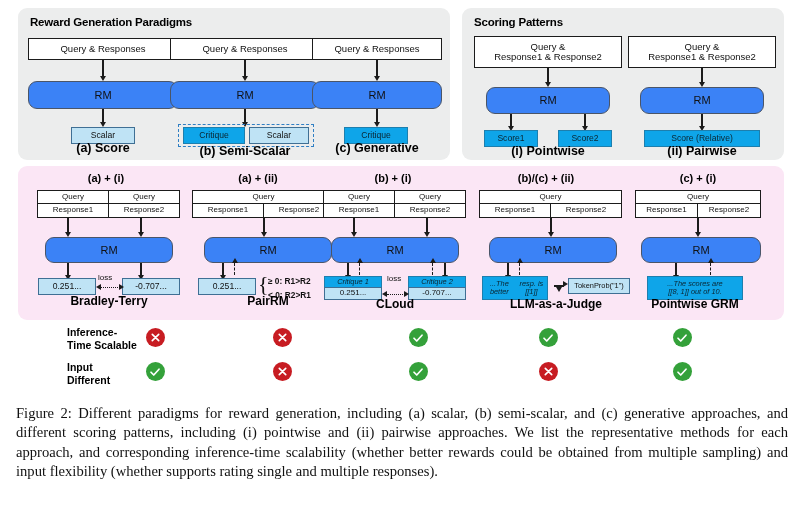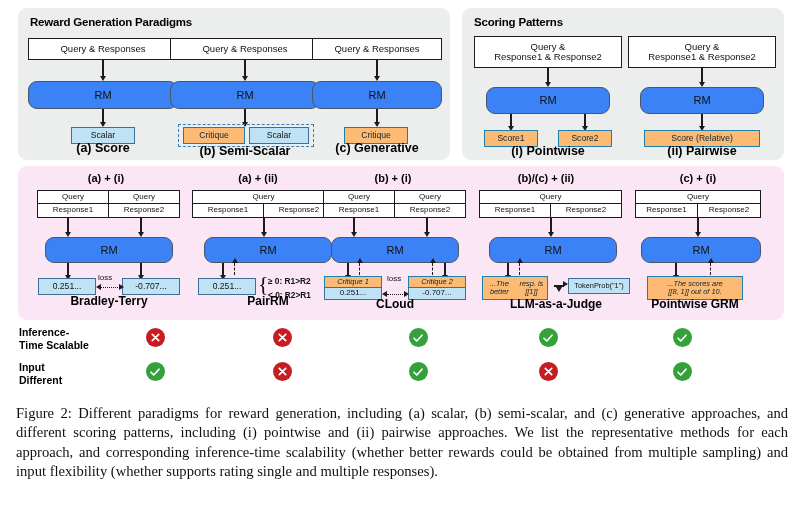--- a/index.html
+++ b/index.html
@@ -25,21 +25,21 @@
   }
 
   
   .box{position:absolute;box-sizing:border-box;display:flex;
        align-items:center;justify-content:center;text-align:center;
        line-height:1.1;}
   .io{background:#ffffff;border:1.3px solid #1b1b1b;font-size:9.5px;color:#111;}
   .rm{background:#3b82f6;border:1.3px solid #4a5568;border-radius:9px;
       font-size:11px;color:#111;}
   .out-light{background:#bfe3f5;border:1.3px solid #3f6f94;font-size:8.6px;color:#111;}
-  .out-dark{background:#fdba74;border:1.3px solid #1d7fae;font-size:8.6px;color:#0a2531;}
+  .out-dark{background:#0ea5e9;border:1.3px solid #1d7fae;font-size:8.6px;color:#0a2531;}
   .dash-wrap{position:absolute;border:1.4px dashed #2f7fc4;box-sizing:border-box;}
 
   .small-io{font-size:8px;}
   .italic{font-style:italic;}
 
   
   .arrow{position:absolute;background:#1b1b1b;width:1.6px;}
   .arrow::after{content:"";position:absolute;left:50%;bottom:-5px;
     transform:translateX(-50%);
     border-left:3.4px solid transparent;border-right:3.4px solid transparent;
@@ -55,21 +55,21 @@
   .loss-cap.l{border-right:5px solid #1b1b1b;}
   .loss-cap.r{border-left:5px solid #1b1b1b;}
   .loss-label{position:absolute;font-size:8px;color:#111;}
 
   
   .cap{position:absolute;font-weight:bold;font-size:12.5px;text-align:center;}
   .combo{position:absolute;font-weight:bold;font-size:11px;text-align:center;}
   .method{position:absolute;font-weight:bold;font-size:12px;text-align:center;}
 
   
-  .prop-label{position:absolute;font-weight:bold;font-size:10.5px;line-height:1.22;}
+  .prop-label{position:absolute;font-weight:bold;font-size:10.5px;line-height:1.22;margin-left:48px;}
   .mark{position:absolute;width:19px;height:19px;border-radius:50%;
         display:flex;align-items:center;justify-content:center;
         font-size:12px;font-weight:bold;color:#fff;}
   .mark.yes{background:#34a13a;}
   .mark.no{background:#c71c22;}
   .mark svg{display:block;}
 
   
   .brace{position:absolute;font-size:22px;line-height:1;color:#111;
          font-family:"Liberation Serif", serif;}

